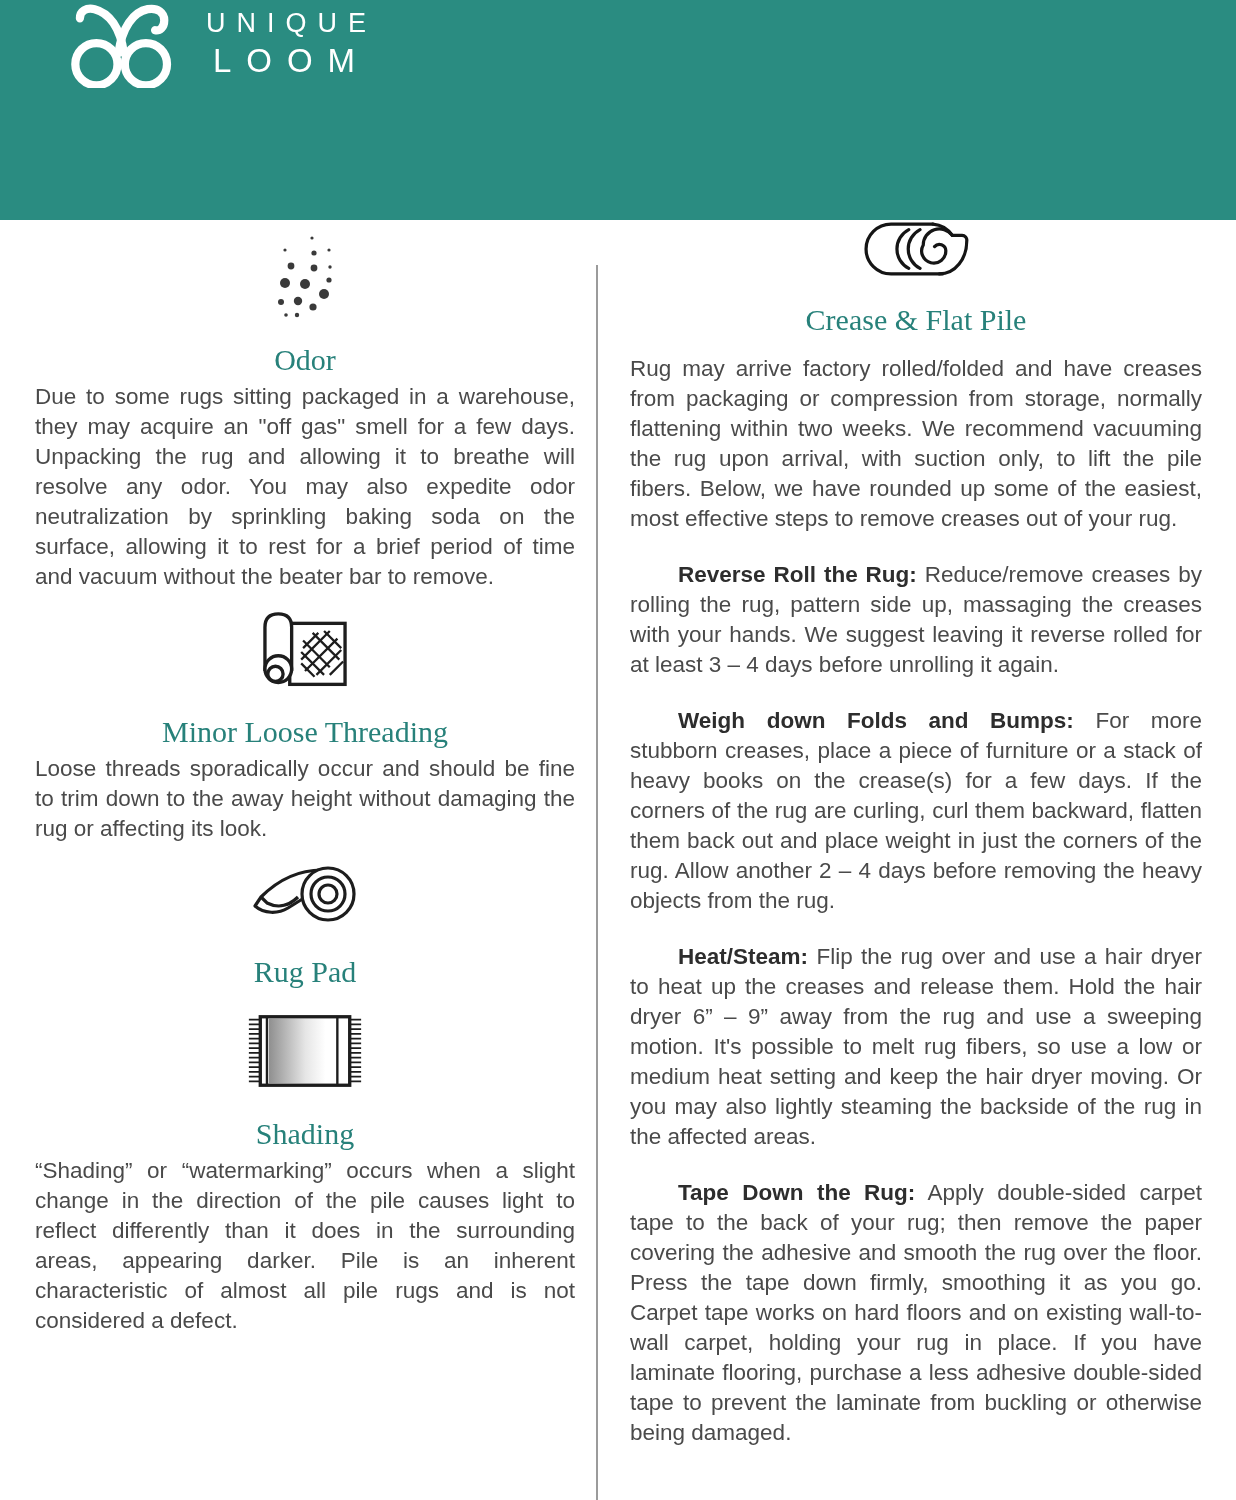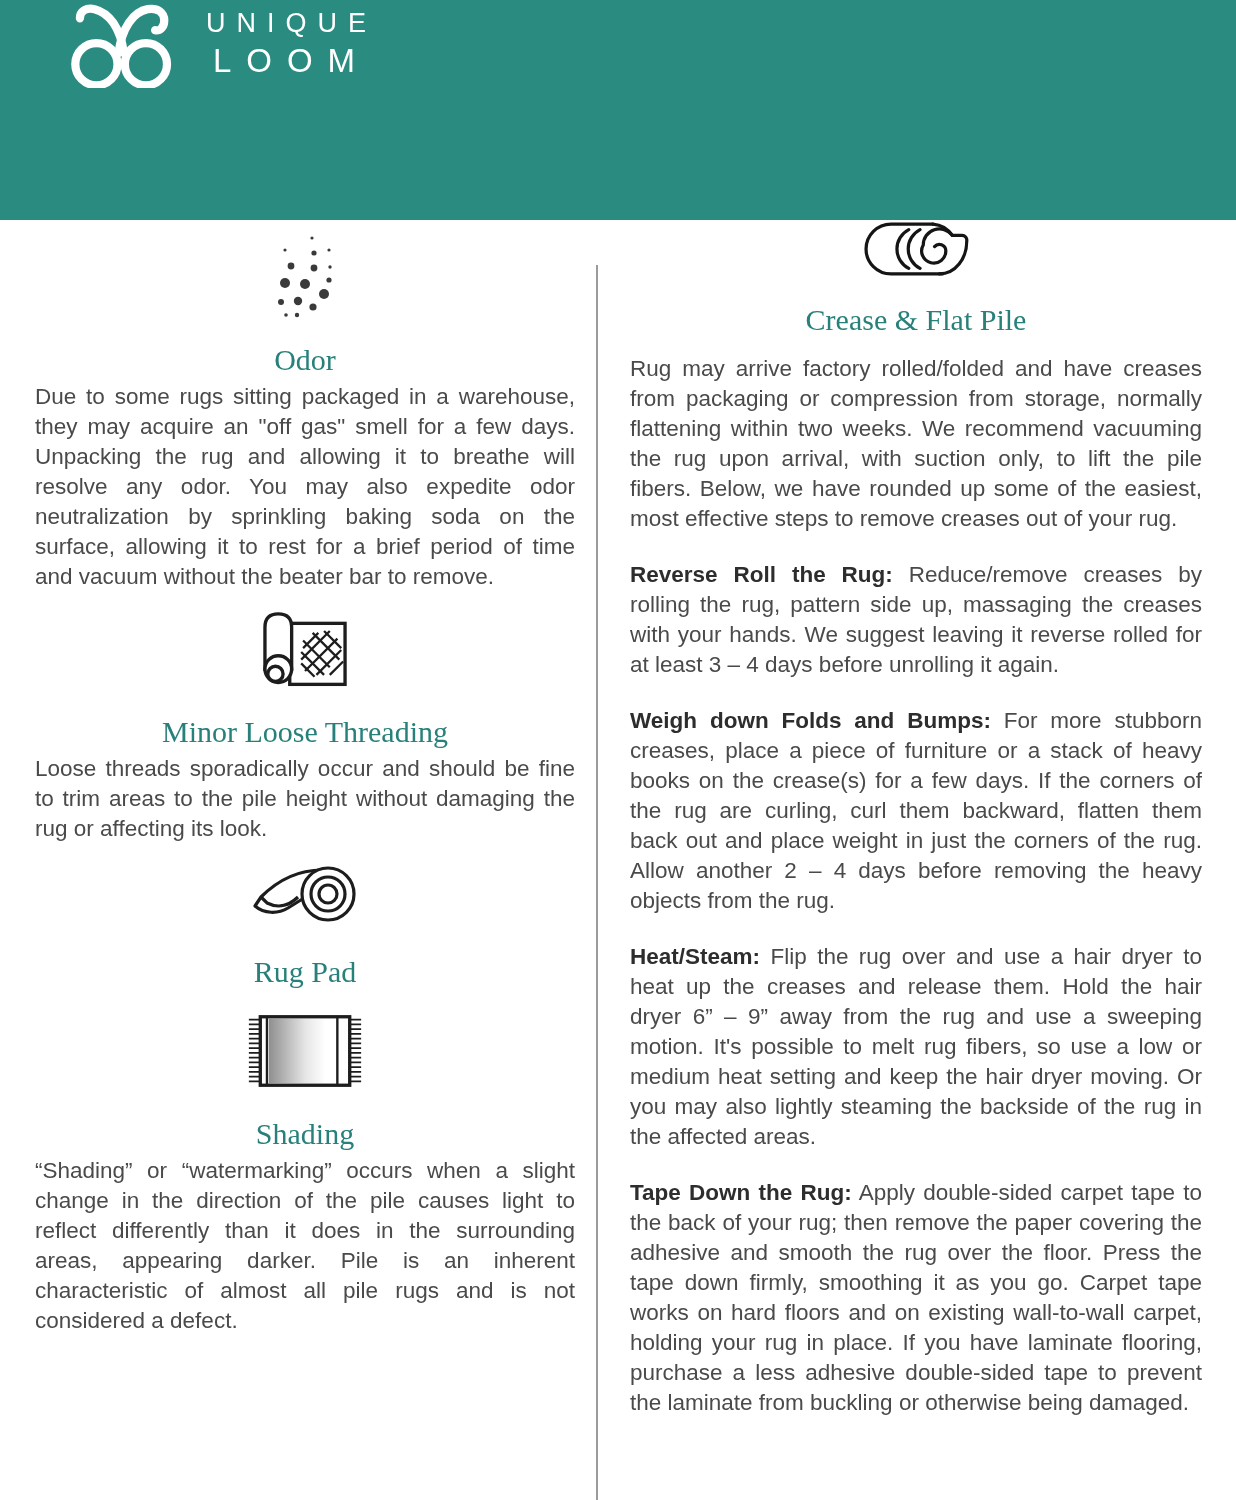--- a/index.html
+++ b/index.html
@@ -50,21 +50,21 @@
   .body-text{
     font-size:22.5px;line-height:30px;color:#4a4a4a;
     text-align:justify;margin:0;
   }
   .m-icon2{margin-top:18px;}
   .m-icon3{margin-top:20px;}
   .m-icon4{margin-top:22px;}
   .t3{margin-top:24px;}
   .t4{margin-top:22px;}
   .tip{margin-top:26px;}
-  .tip-label{font-weight:700;color:#2d2d2d;}
+  .tip-label{font-weight:700;color:#2d2d2d;margin-left:48px;}
   .intro{margin-top:16px;}
   .rtitle{margin-top:20px;}
 </style>
 </head>
 <body>
 
 <div class="page">
 
   <div class="header" style="background:#2a8c81;">
     <div class="brand">
@@ -116,21 +116,21 @@
           <g stroke-width="2.4">
             <path d="M44,40 L60,24 M42,52 L72,22 M46,64 L80,30 M58,68 L84,42 M72,68 L86,54"></path>
             <path d="M44,32 L72,60 M42,44 L66,68 M54,24 L82,52 M66,22 L84,40 M42,56 L56,70"></path>
           </g>
           <path d="M4,64 V18 Q4,4 18,4 Q32,4 32,18 V64" fill="#ffffff" stroke-width="3.5"></path>
           <circle cx="18" cy="62" r="14" fill="#ffffff" stroke-width="3.5"></circle>
           <circle cx="15" cy="67" r="8" fill="#ffffff" stroke-width="3.5"></circle>
         </svg>
       </div>
       <h2 class="section-title" style="color:#27817a;">Minor Loose Threading</h2>
-      <p class="body-text">Loose threads sporadically occur and should be fine to trim areas to the pile height without damaging the rug or affecting its look.</p>
+      <p class="body-text">Loose threads sporadically occur and should be fine to trim down to the away height without damaging the rug or affecting its look.</p>
 
       <div class="icon-wrap m-icon3">
         <svg width="106" height="62" viewBox="0 0 106 62" fill="none" stroke="#1d1d1d">
           <path d="M70,6 C46,6 26,16 9,33 L3,42 C12,50 26,50 36,44 L52,34" fill="#ffffff" stroke-width="3.2" stroke-linejoin="round"></path>
           <path d="M9,33 L15,39 C27,45 38,41 46,33" stroke-width="3.2"></path>
           <circle cx="76" cy="30" r="26" fill="#ffffff" stroke-width="3.2"></circle>
           <circle cx="76" cy="30" r="17" fill="#ffffff" stroke-width="3.2"></circle>
           <circle cx="76" cy="30" r="9" fill="#ffffff" stroke-width="3.2"></circle>
         </svg>
       </div>

